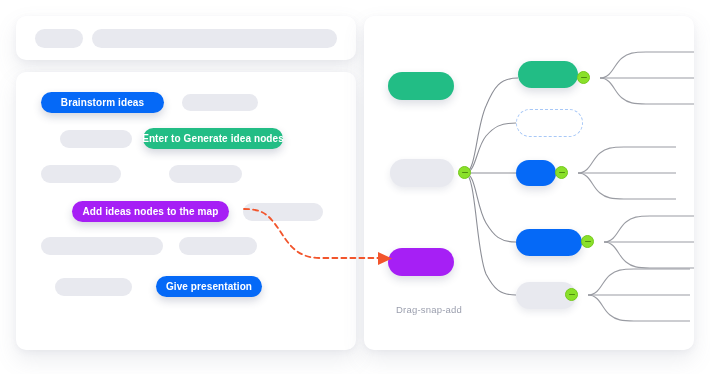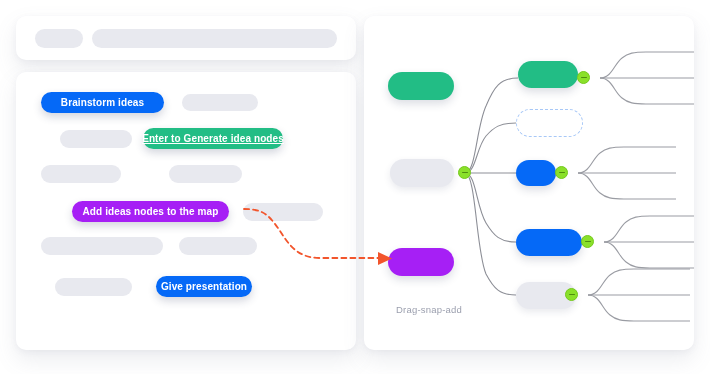--- a/index.html
+++ b/index.html
@@ -139,33 +139,33 @@
     <div class="ph" style="left:19px; top:13px; width:48px; height:19px;"></div>
     <div class="ph" style="left:76px; top:13px; width:245px; height:19px;"></div>
   </div>
 
   <div class="card" id="left-editor-card">
 
     <div class="chip blue" style="left:25px; top:20px; width:123px; height:21px;">Brainstorm ideas</div>
     <div class="ph" style="left:166px; top:22px; width:76px; height:17px;"></div>
 
     <div class="ph" style="left:44px; top:58px; width:72px; height:18px;"></div>
-    <div class="chip green" style="left:127px; top:56px; width:140px; height:21px;text-decoration:underline;">Enter to Generate idea nodes</div>
+    <div class="chip green" style="left:127px; top:56px; width:140px; height:21px;">Enter to Generate idea nodes</div>
 
     <div class="ph" style="left:25px; top:93px; width:80px; height:18px;"></div>
     <div class="ph" style="left:153px; top:93px; width:73px; height:18px;"></div>
 
     <div class="chip purple" style="left:56px; top:129px; width:157px; height:21px;">Add ideas nodes to the map</div>
     <div class="ph" style="left:227px; top:131px; width:80px; height:18px;"></div>
 
     <div class="ph" style="left:25px; top:165px; width:122px; height:18px;"></div>
     <div class="ph" style="left:163px; top:165px; width:78px; height:18px;"></div>
 
     <div class="ph" style="left:39px; top:206px; width:77px; height:18px;"></div>
-    <div class="chip blue" style="left:140px; top:204px; width:96px; height:21px;">Give presentation</div>
+    <div class="chip blue" style="left:140px; top:204px; width:106px; height:21px;">Give presentation</div>
   </div>
 
   <div class="card" id="right-card">
 
     <svg id="map-svg" viewBox="0 0 330 334">
       <g fill="none" stroke="#8d8f97" stroke-width="1.1">
 
         <path d="M101,157 C112,157 112,112 122,90 C130,71 136,62 154,62"></path>
         <path d="M101,157 C112,157 112,132 122,120 C130,111 136,107 152,107"></path>
         <path d="M101,157 L152,157"></path>

